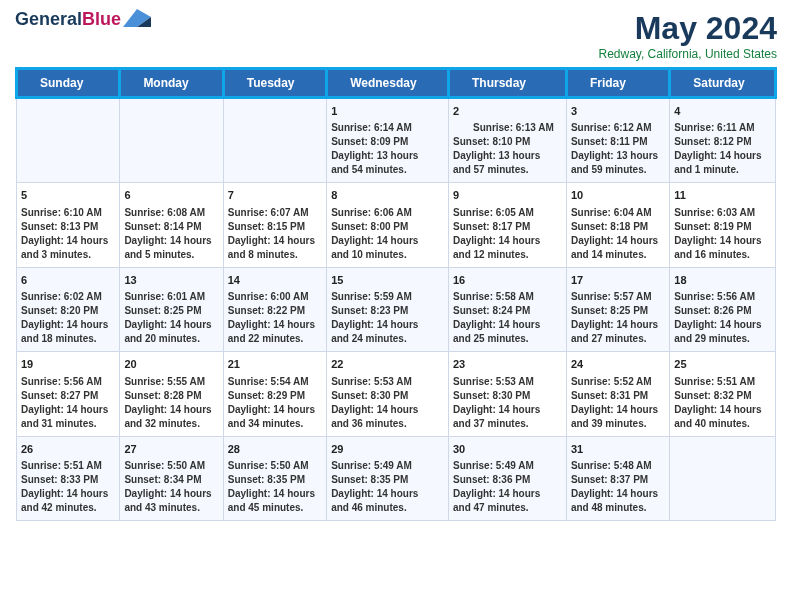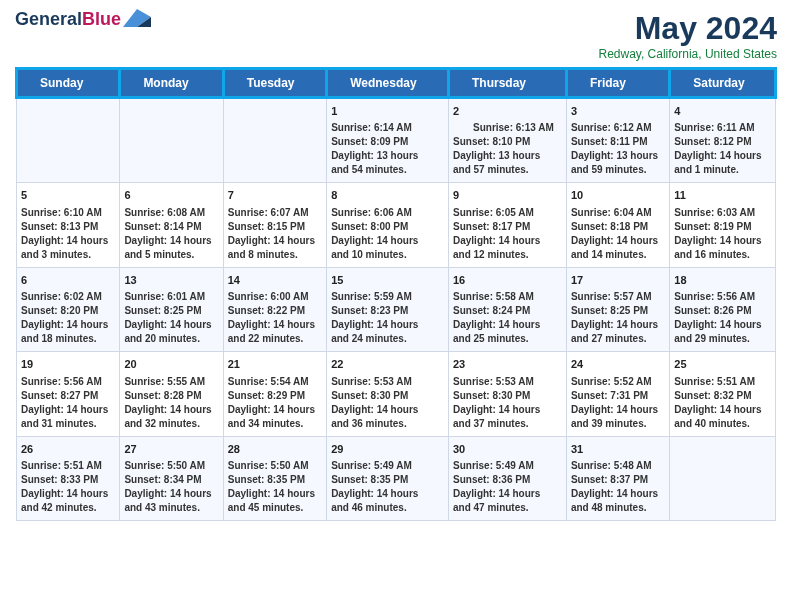--- a/index.html
+++ b/index.html
@@ -217,21 +217,21 @@
 and 34 minutes.</span></td>
         <td><span class="day-num">22</span><span class="day-info" style="white-space: pre-line;">Sunrise: 5:53 AM
 Sunset: 8:30 PM
 Daylight: 14 hours
 and 36 minutes.</span></td>
         <td><span class="day-num">23</span><span class="day-info" style="white-space: pre-line;">Sunrise: 5:53 AM
 Sunset: 8:30 PM
 Daylight: 14 hours
 and 37 minutes.</span></td>
         <td><span class="day-num">24</span><span class="day-info" style="white-space: pre-line;">Sunrise: 5:52 AM
-Sunset: 7:31 PM
+Sunset: 8:31 PM
 Daylight: 14 hours
 and 39 minutes.</span></td>
         <td><span class="day-num">25</span><span class="day-info" style="white-space: pre-line;">Sunrise: 5:51 AM
 Sunset: 8:32 PM
 Daylight: 14 hours
 and 40 minutes.</span></td>
       </tr>
       <tr>
         <td><span class="day-num">26</span><span class="day-info" style="white-space: pre-line;">Sunrise: 5:51 AM
 Sunset: 8:33 PM

